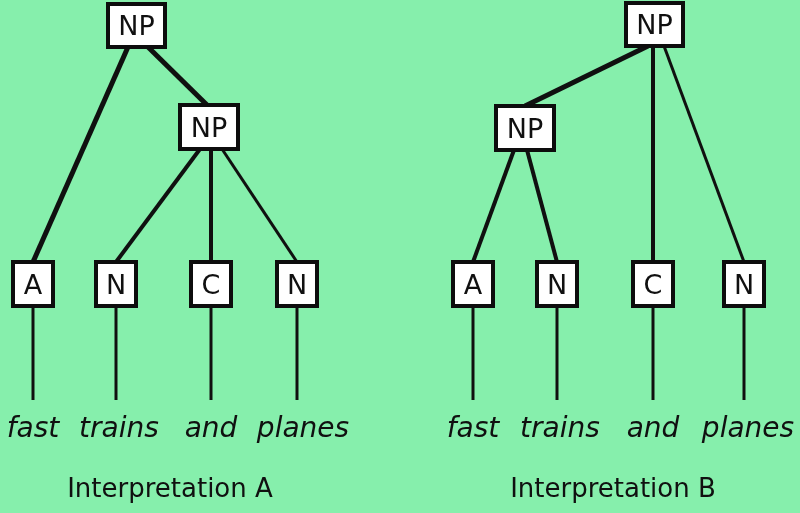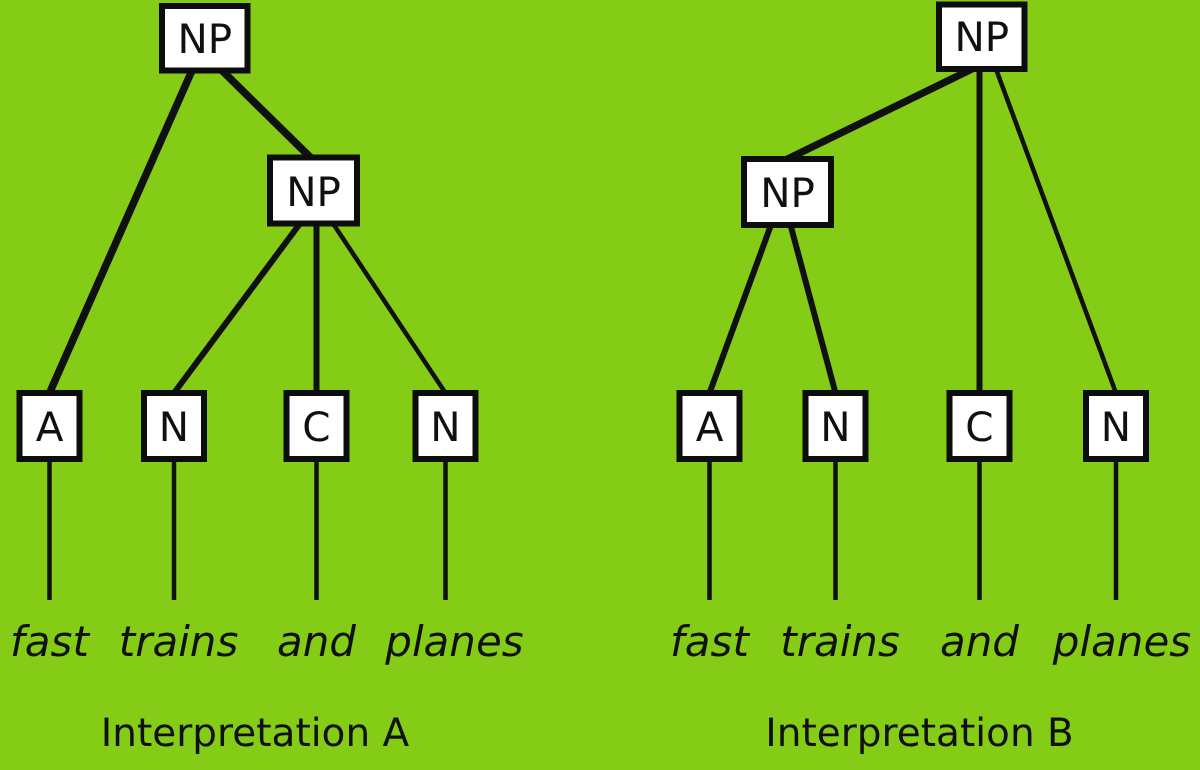--- a/index.html
+++ b/index.html
@@ -11,21 +11,21 @@
     width: 800px;
     height: 513px;
     overflow: hidden;
     font-family: "DejaVu Sans", "Liberation Sans", sans-serif;
     color: #000000;
   }
   #figure {
     position: relative;
     width: 800px;
     height: 513px;
-    background: #84cc16;
+    background: #86efac;
   }
   svg.tree-canvas {
     position: absolute;
     left: 0;
     top: 0;
     width: 800px;
     height: 513px;
     display: block;
   }
   .edge {

